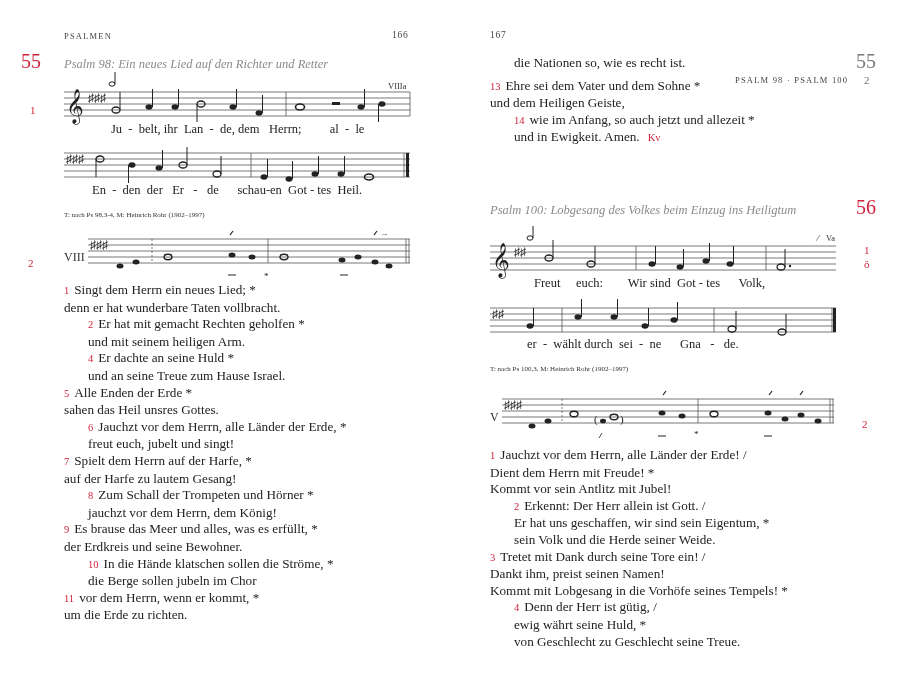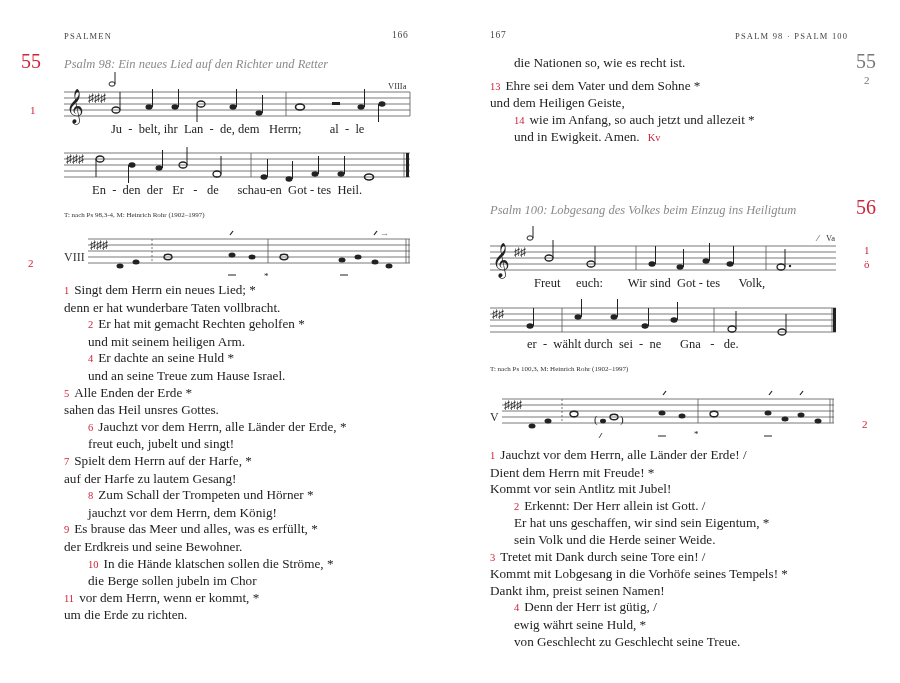--- a/index.html
+++ b/index.html
@@ -195,21 +195,21 @@
     </div>
     <div class="verse">
       <div class="line"><span class="vn">11</span><span>vor dem Herrn, wenn er kommt, *</span></div>
       <div class="line">um die Erde zu richten.</div>
     </div>
   </div>
 </div>
 
 <div class="page right">
   <div class="pagenum" style="left:40px;">167</div>
-  <div class="running" style="left:285px;">PSALM 98 · PSALM 100</div>
+  <div class="running" style="left:285px;margin-top:44px;">PSALM 98 · PSALM 100</div>
 
   <div class="bignum grey" style="left:406px; top:46px;">55</div>
   <div class="smallnum grey" style="left:414px; top:70px;">2</div>
 
   <div class="textblock" style="left:40px; top:51px;">
     <div class="verse indent">
       <div class="line">die Nationen so, wie es recht ist.</div>
     </div>
     <div class="verse" style="margin-top:6px;">
       <div class="line"><span class="vn">13</span><span>Ehre sei dem Vater und dem Sohne *</span></div>
@@ -344,22 +344,22 @@
       <div class="line">Dient dem Herrn mit Freude! *</div>
       <div class="line">Kommt vor sein Antlitz mit Jubel!</div>
     </div>
     <div class="verse indent">
       <div class="line"><span class="vn">2</span><span>Erkennt: Der Herr allein ist Gott. /</span></div>
       <div class="line">Er hat uns geschaffen, wir sind sein Eigentum, *</div>
       <div class="line">sein Volk und die Herde seiner Weide.</div>
     </div>
     <div class="verse">
       <div class="line"><span class="vn">3</span><span>Tretet mit Dank durch seine Tore ein! /</span></div>
+      <div class="line">Dankt ihm, preist seinen Namen!</div>
       <div class="line">Kommt mit Lobgesang in die Vorhöfe seines Tempels! *</div>
-      <div class="line">Dankt ihm, preist seinen Namen!</div>
     </div>
     <div class="verse indent">
       <div class="line"><span class="vn">4</span><span>Denn der Herr ist gütig, /</span></div>
       <div class="line">ewig währt seine Huld, *</div>
       <div class="line">von Geschlecht zu Geschlecht seine Treue.</div>
     </div>
   </div>
 </div>
 
 </body></html>

